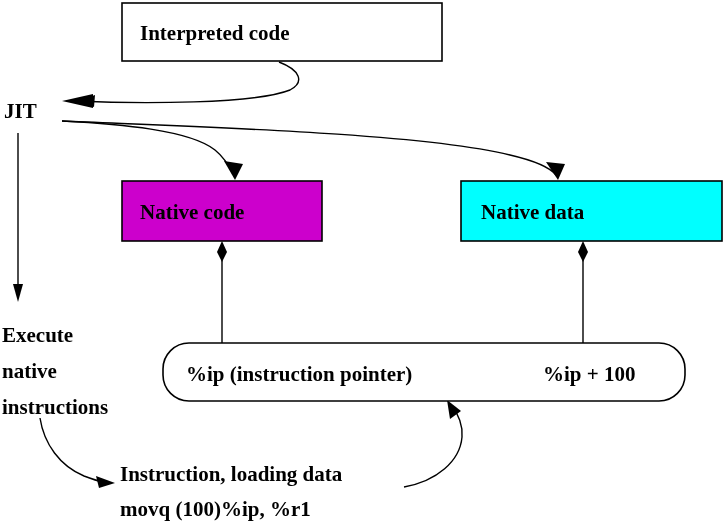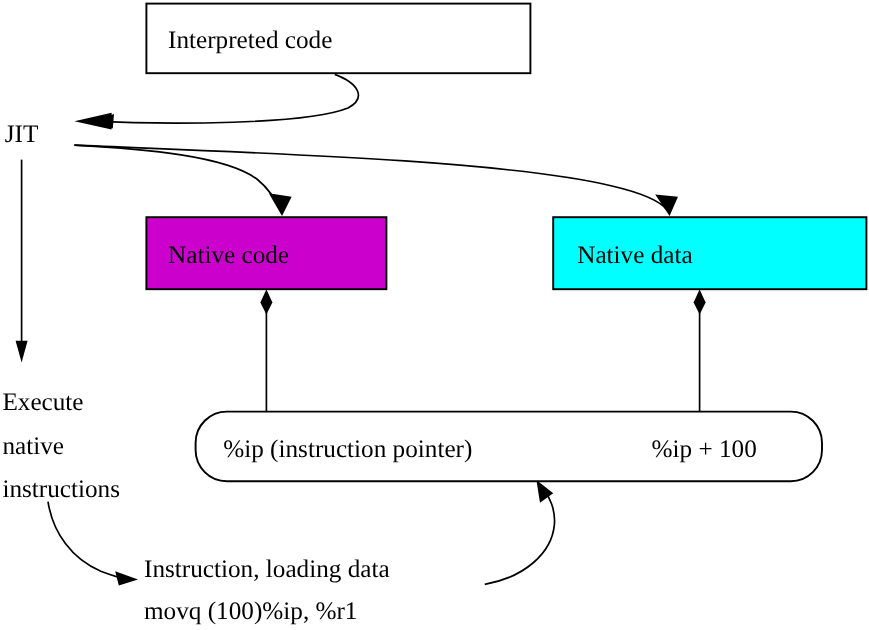--- a/index.html
+++ b/index.html
@@ -7,20 +7,21 @@
     padding: 0;
     background: #ffffff;
   }
   #diagram-root {
     position: relative;
     width: 724px;
     height: 525px;
     background: #ffffff;
     font-family: "Liberation Serif", "DejaVu Serif", serif;
     overflow: hidden;
+    font-weight: bold;
   }
   svg.canvas {
     position: absolute;
     left: 0;
     top: 0;
     width: 724px;
     height: 525px;
   }
   .node-text {
     font-family: "Liberation Serif", "DejaVu Serif", serif;

